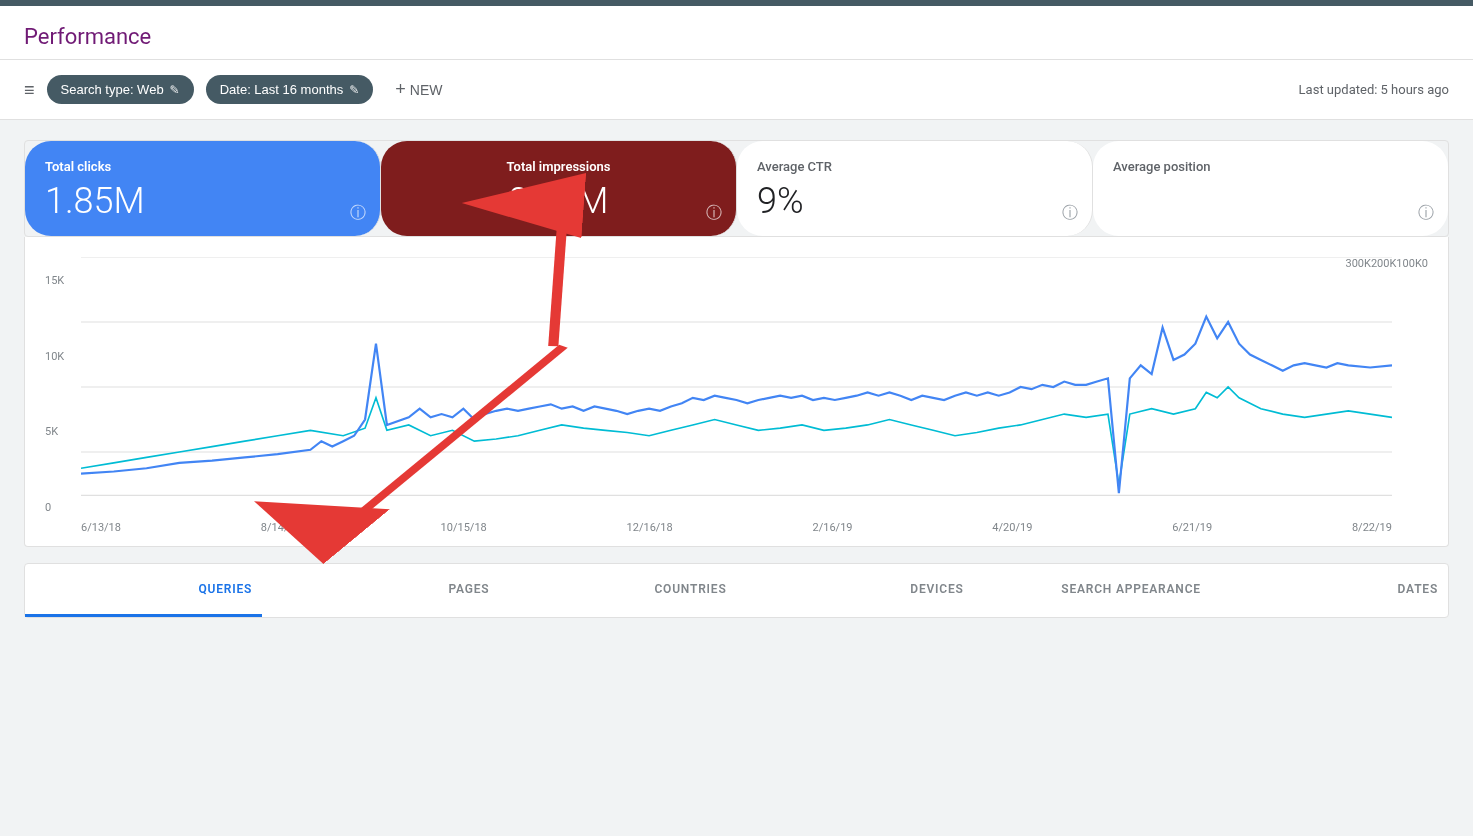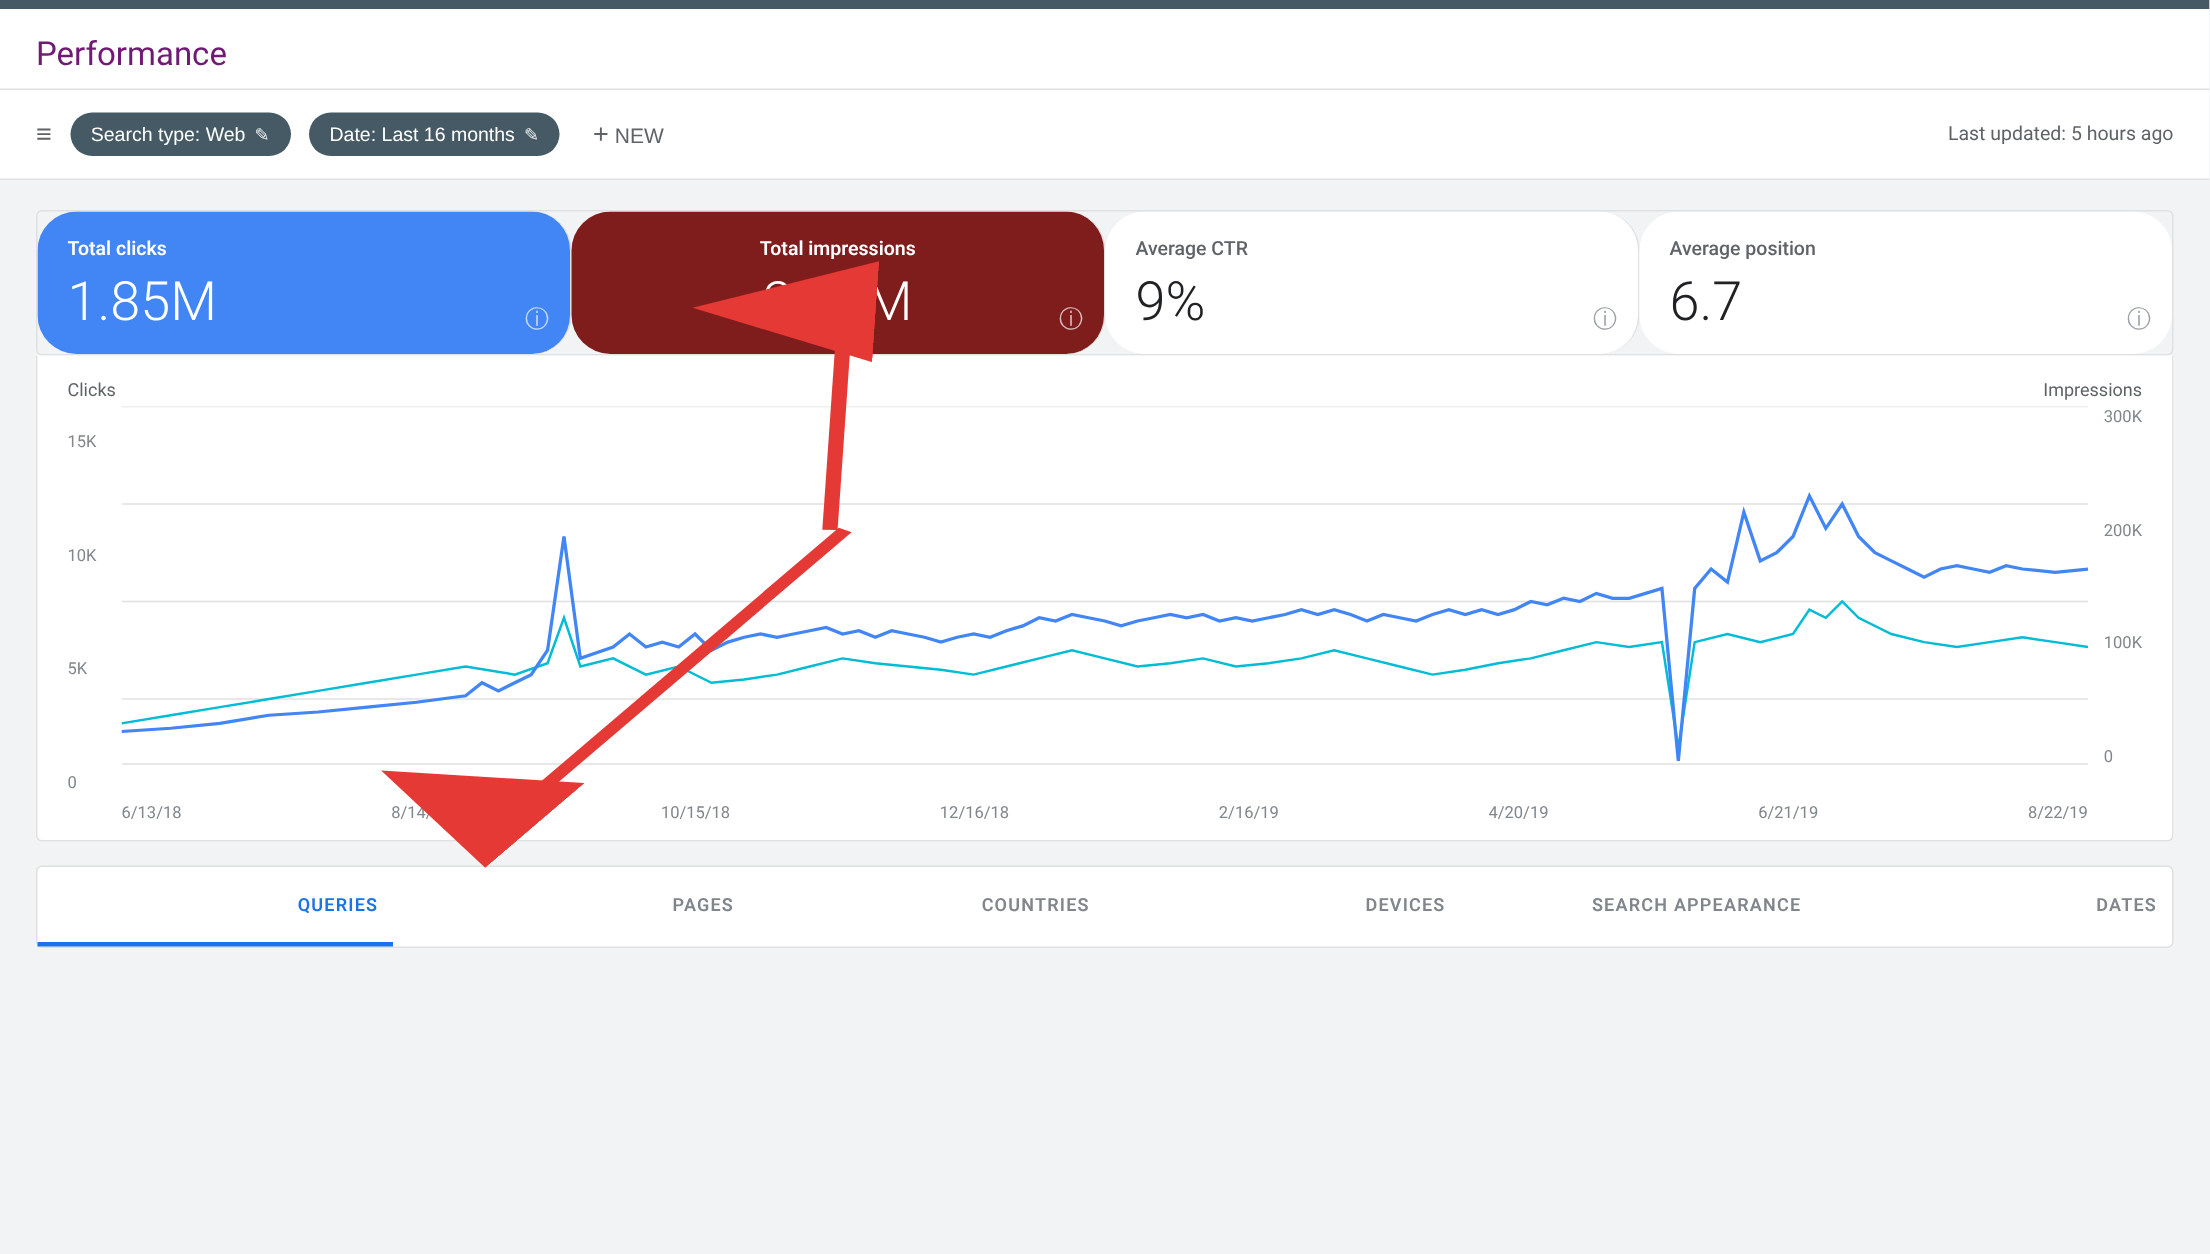--- a/index.html
+++ b/index.html
@@ -79,21 +79,21 @@
       flex-direction: column;
       justify-content: space-between;
       padding-bottom: 20px;
     }
     .chart-y-labels-right {
       position: absolute;
       right: 0;
       top: 0;
       height: 100%;
       display: flex;
-      flex-direction: column;
+      flex-direction: row;
       justify-content: space-between;
       padding-bottom: 20px;
     }
     .y-label { font-size: 11px; color: #80868b; }
 
     .x-labels { display: flex; justify-content: space-between; padding: 0 36px; margin-top: 4px; }
     .x-label { font-size: 11px; color: #80868b; }
 
     .bottom-tabs { background: #fff; border: 1px solid #e0e0e0; border-radius: 4px; margin-top: 16px; display: flex; }
     .tab-item {
@@ -153,30 +153,25 @@
         <div class="metric-value">20.5M</div>
         <span class="help-icon">ⓘ</span>
       </div>
       <div class="metric-card">
         <div class="metric-label">Average CTR</div>
         <div class="metric-value">9%</div>
         <span class="help-icon">ⓘ</span>
       </div>
       <div class="metric-card">
         <div class="metric-label">Average position</div>
-        <div class="metric-value">6.7</div>
         <span class="help-icon">ⓘ</span>
       </div>
     </div>
 
     <div class="chart-container">
-      <div class="chart-labels-row">
-        <span class="chart-left-label">Clicks</span>
-        <span class="chart-right-label">Impressions</span>
-      </div>
 
       <div class="chart-area">
         
         <div class="chart-y-labels-left">
           <span class="y-label">15K</span>
           <span class="y-label">10K</span>
           <span class="y-label">5K</span>
           <span class="y-label">0</span>
         </div>
         

